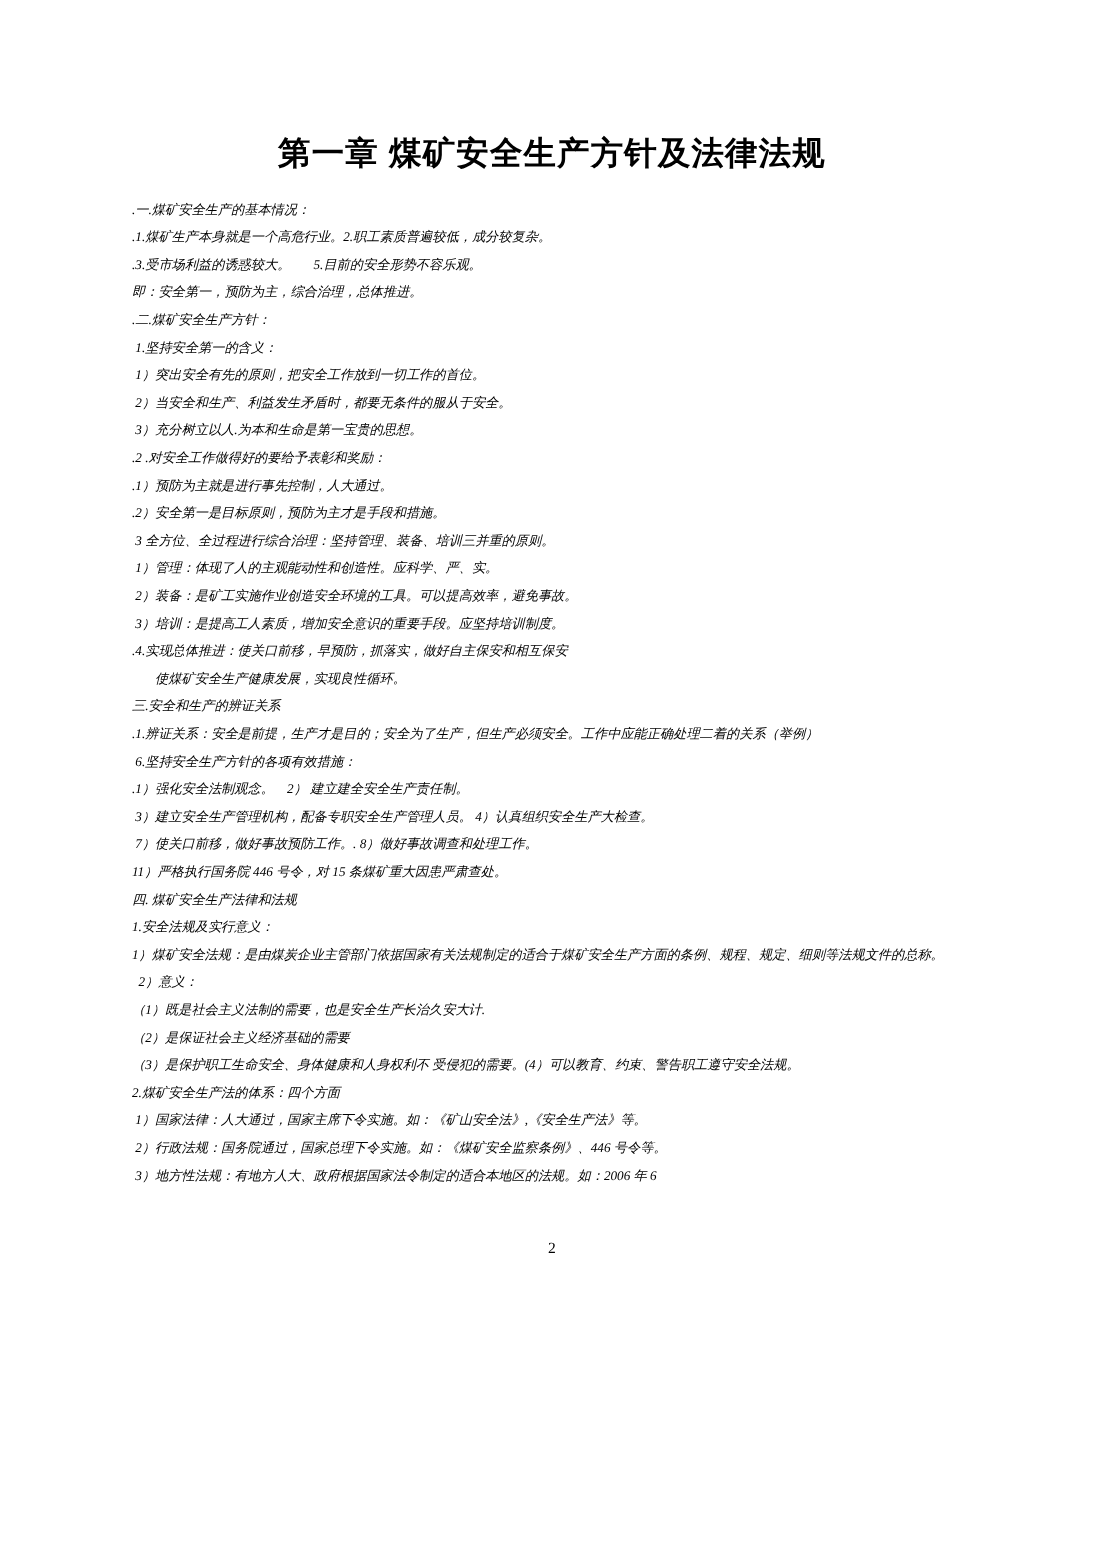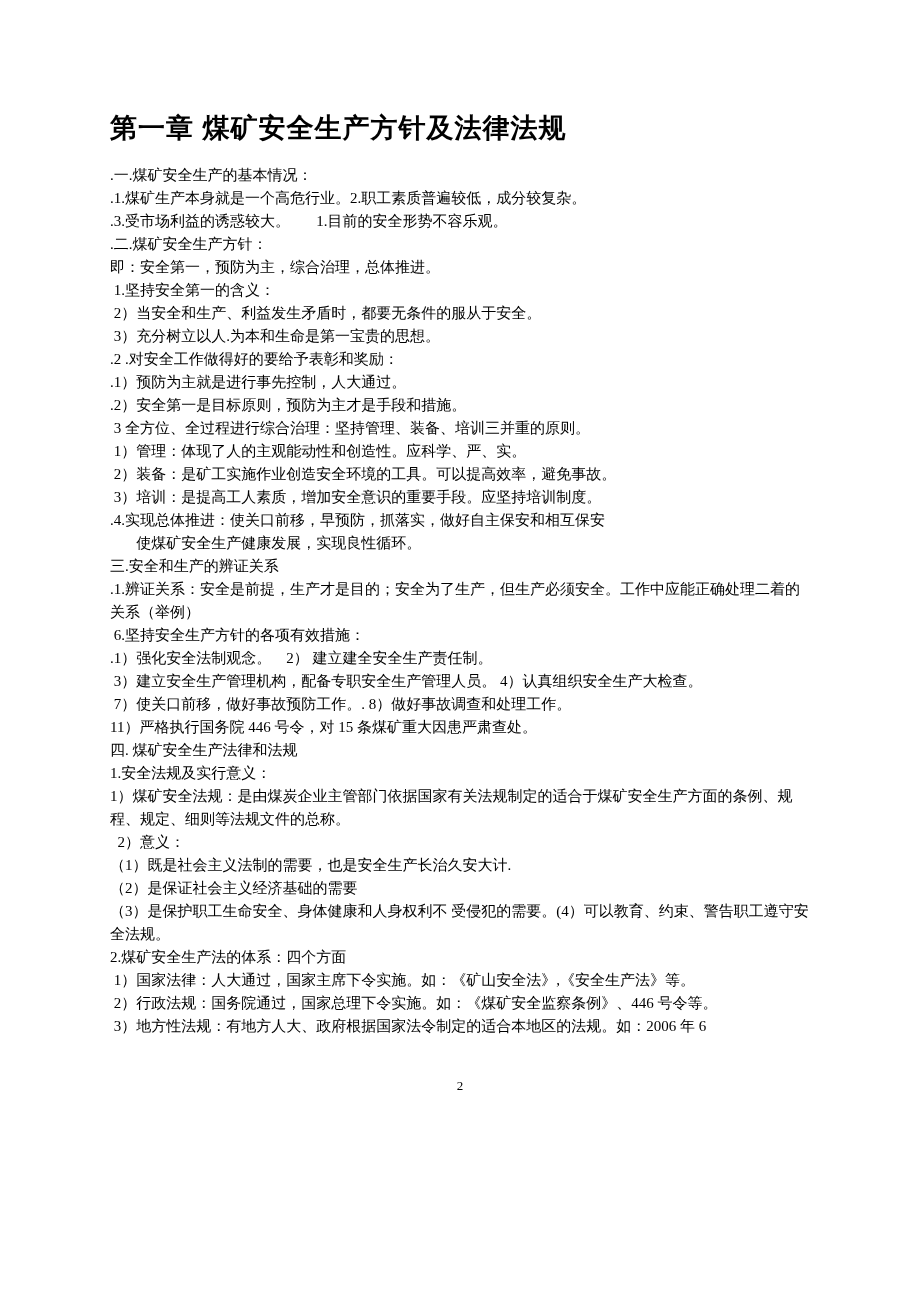--- a/index.html
+++ b/index.html
@@ -12,48 +12,51 @@
   }
   .page {
     padding: 110px 110px 40px 110px;
     box-sizing: border-box;
     width: 920px;
   }
   .title {
     font-family: "SimHei", "黑体", sans-serif;
     font-size: 27px;
     font-weight: bold;
+    text-align: center;
     margin-bottom: 18px;
     letter-spacing: 1px;
   }
   .line {
-    font-size: 15px;
+    font-size: 11px;
     line-height: 23px;
     color: #000;
     white-space: pre-wrap;
     word-break: break-all;
+    font-style: italic;
   }
   .page-number {
     text-align: center;
     font-size: 13px;
     margin-top: 40px;
   }
 </style>
 </head>
 <body>
 
 <div class="page">
   <div class="title">第一章 煤矿安全生产方针及法律法规</div>
   <div id="body-lines">
       <div class="line">.一.煤矿安全生产的基本情况：</div>
       <div class="line">.1.煤矿生产本身就是一个高危行业。2.职工素质普遍较低，成分较复杂。</div>
-      <div class="line">.3.受市场利益的诱惑较大。       1.目前的安全形势不容乐观。</div>
+      <div class="line">.3.受市场利益的诱惑较大。       5.目前的安全形势不容乐观。</div>
+      <div class="line">即：安全第一，预防为主，综合治理，总体推进。</div>
       <div class="line">.二.煤矿安全生产方针：</div>
-      <div class="line">即：安全第一，预防为主，综合治理，总体推进。</div>
       <div class="line"> 1.坚持安全第一的含义：</div>
+      <div class="line"> 1）突出安全有先的原则，把安全工作放到一切工作的首位。</div>
       <div class="line"> 2）当安全和生产、利益发生矛盾时，都要无条件的服从于安全。</div>
       <div class="line"> 3）充分树立以人.为本和生命是第一宝贵的思想。</div>
       <div class="line">.2 .对安全工作做得好的要给予表彰和奖励：</div>
       <div class="line">.1）预防为主就是进行事先控制，人大通过。</div>
       <div class="line">.2）安全第一是目标原则，预防为主才是手段和措施。</div>
       <div class="line"> 3 全方位、全过程进行综合治理：坚持管理、装备、培训三并重的原则。</div>
       <div class="line"> 1）管理：体现了人的主观能动性和创造性。应科学、严、实。</div>
       <div class="line"> 2）装备：是矿工实施作业创造安全环境的工具。可以提高效率，避免事故。</div>
       <div class="line"> 3）培训：是提高工人素质，增加安全意识的重要手段。应坚持培训制度。</div>
       <div class="line">.4.实现总体推进：使关口前移，早预防，抓落实，做好自主保安和相互保安</div>

